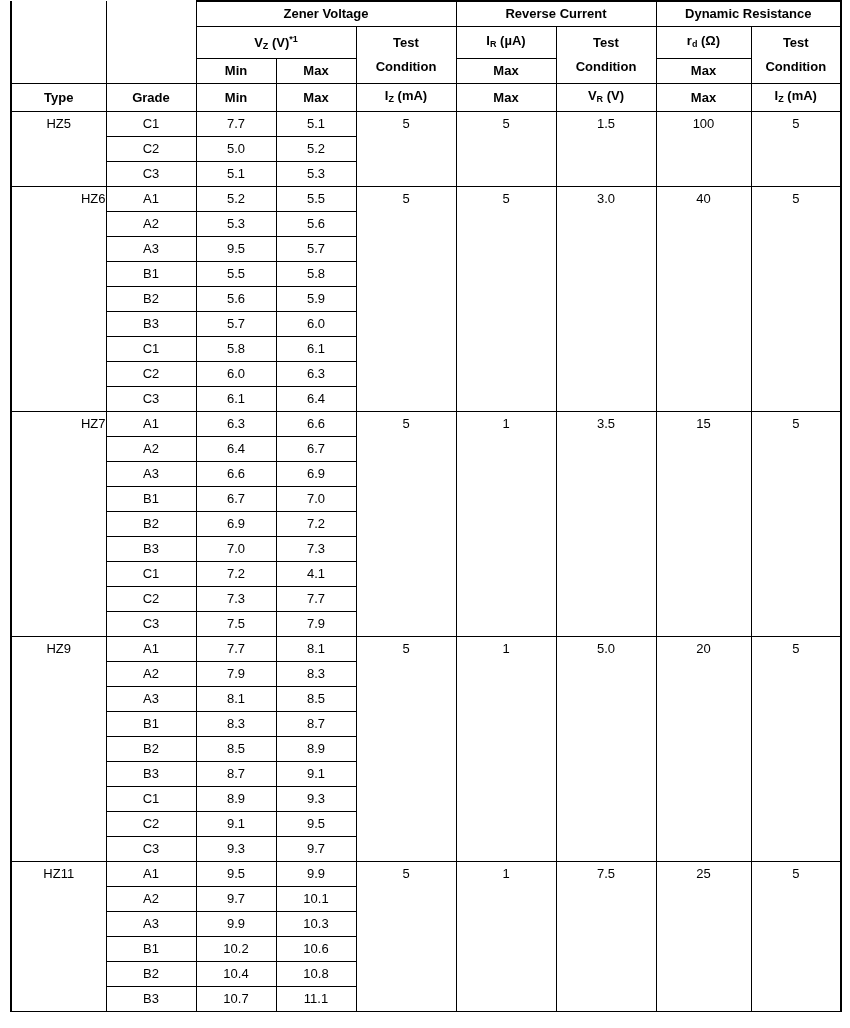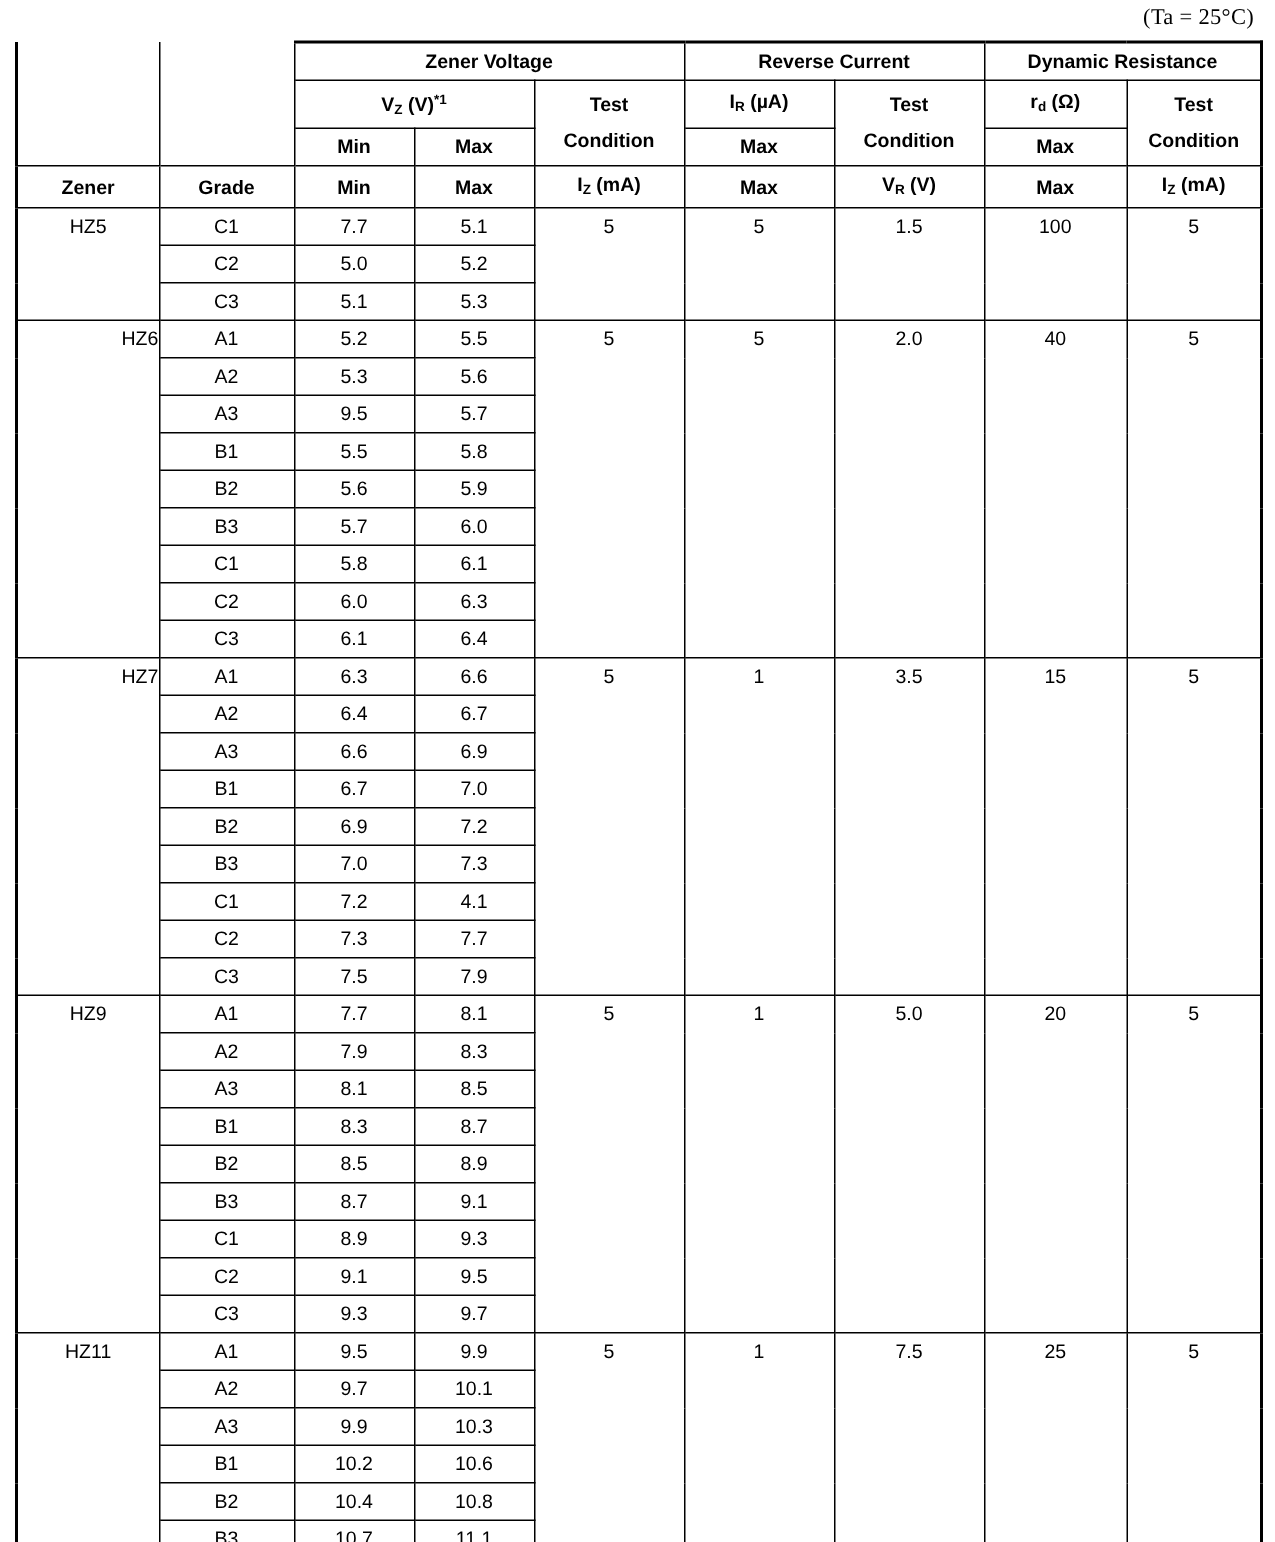--- a/index.html
+++ b/index.html
@@ -82,21 +82,20 @@
   .blank {
     border-bottom: none !important;
     border-top: none !important;
   }
 </style>
 </head>
 <body>
 
 <div class="page">
 
-  <div class="condition-line">(Ta = 25°C)</div>
 
   <table class="spec">
     <colgroup>
       <col style="width:95px">
       <col style="width:90px">
       <col style="width:80px">
       <col style="width:80px">
       <col style="width:100px">
       <col style="width:100px">
       <col style="width:100px">
@@ -125,21 +124,21 @@
         </th>
         <th class="hdr-two outer-right" rowspan="2">Test<br>Condition</th>
       </tr>
       <tr>
         <th>Min</th>
         <th>Max</th>
         <th>Max</th>
         <th>Max</th>
       </tr>
       <tr>
-        <th class="outer-left">Zener</th>
+        <th class="outer-left">Type</th>
         <th>Grade</th>
         <th>Min</th>
         <th>Max</th>
         <th>
           <span>I</span><sub>Z</sub><span> (mA)</span>
         </th>
         <th>Max</th>
         <th>
           <span>V</span><sub>R</sub><span> (V)</span>
         </th>
@@ -171,21 +170,21 @@
           <td>5.1</td>
           <td>5.3</td>
         </tr>
         <tr class="grp-start">
           <td rowspan="9" class="left outer-left" style="vertical-align: top; text-align: right;">HZ6</td>
           <td>A1</td>
           <td>5.2</td>
           <td>5.5</td>
           <td rowspan="9" style="vertical-align: top;">5</td>
           <td rowspan="9" style="vertical-align: top;">5</td>
-          <td rowspan="9" style="vertical-align: top;">2.0</td>
+          <td rowspan="9" style="vertical-align: top;">3.0</td>
           <td rowspan="9" style="vertical-align: top;">40</td>
           <td rowspan="9" class="outer-right" style="vertical-align: top;">5</td>
         </tr>
         <tr>
           <td>A2</td>
           <td>5.3</td>
           <td>5.6</td>
         </tr>
         <tr>
           <td>A3</td>

